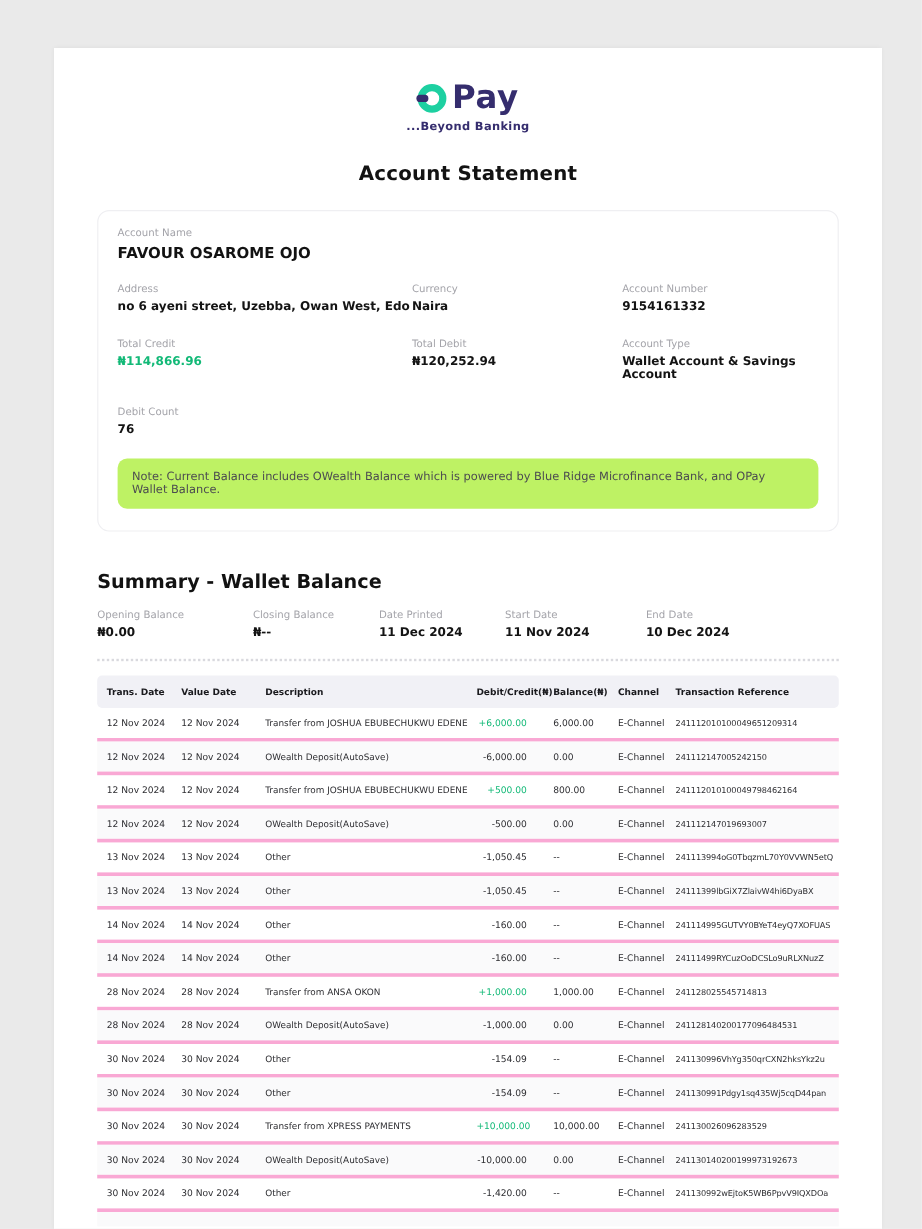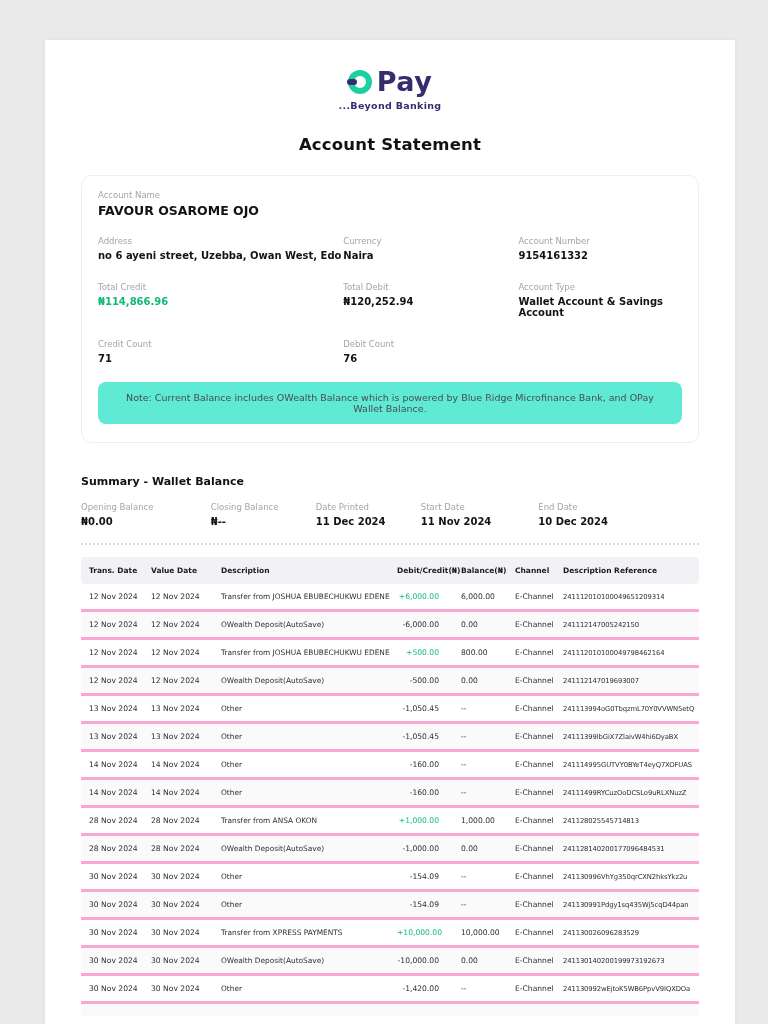--- a/index.html
+++ b/index.html
@@ -18,25 +18,25 @@
   .tagline { font-size:9.5px; font-weight:bold; color:var(--purple); margin-top:3px; letter-spacing:0.3px; }
   .doc-title { text-align:center; font-size:16.5px; font-weight:bold; color:#121212; margin-top:24px; letter-spacing:0.2px; }
 
   
   .account-card { margin-top:21px; border:1px solid #efeff2; border-radius:10px; padding:14px 16px 18px 16px; }
   .flabel { font-size:8.5px; color:#a4a4aa; }
   .fvalue { font-size:10px; font-weight:bold; color:#141414; margin-top:4px; }
   .acct-name-value { font-size:12.5px; font-weight:bold; color:#121212; margin-top:3px; }
   .fields-grid { display:grid; grid-template-columns:42% 30% 28%; row-gap:21px; margin-top:18px; }
   .green { color:var(--green) !important; }
-  .note-bar { margin-top:18px; background:#5eead4; border-radius:8px; padding:10px 12px; font-size:9.5px; color:#4c4c50;text-align:center; }
+  .note-bar { margin-top:18px; background:#bef264; border-radius:8px; padding:10px 12px; font-size:9.5px; color:#4c4c50; }
 
   
   .summary { margin-top:32px; }
-  .summary-title { font-size:11px; font-weight:bold; color:#121212; }
+  .summary-title { font-size:16px; font-weight:bold; color:#121212; }
   .summary-grid { display:grid; grid-template-columns:21% 17% 17% 19% 26%; margin-top:14px; }
   .dotted-sep { margin-top:16px; border-top:2px dotted #d9d9de; }
 
   
   .tx-table { margin-top:12px; }
   .t-row { display:grid; grid-template-columns:62px 70px 176px 64px 54px 48px 1fr;
            padding:8px 0 8px 8px; align-items:center; }
   .t-head { background:#f1f1f6; border-radius:4px; font-size:7.5px; font-weight:bold; color:#1a1a1e; padding:9px 0 9px 8px; }
   .t-body .t-row { font-size:7.6px; color:#2e2e32; border-bottom:3px solid #f9a8d4; }
   .t-body .t-row:nth-child(even) { background:#fafafb; }
@@ -84,24 +84,20 @@
         </div>
         <div>
           <div class="flabel">Total Debit</div>
           <div class="fvalue">₦120,252.94</div>
         </div>
         <div>
           <div class="flabel">Account Type</div>
           <div class="fvalue">Wallet Account &amp; Savings Account</div>
         </div>
         <div>
-          <div class="flabel">Credit Count</div>
-          <div class="fvalue">71</div>
-        </div>
-        <div>
           <div class="flabel">Debit Count</div>
           <div class="fvalue">76</div>
         </div>
       </div>
     <div class="note-bar">Note: Current Balance includes OWealth Balance which is powered by Blue Ridge Microfinance Bank, and OPay Wallet Balance.</div>
   </div>
 
   <div class="summary">
     <div class="summary-title">Summary - Wallet Balance</div>
     <div class="summary-grid" id="summary-fields">
@@ -130,21 +126,21 @@
   </div>
 
   <div class="tx-table">
     <div class="t-row t-head" id="table-head">
         <div>Trans. Date</div>
         <div>Value Date</div>
         <div>Description</div>
         <div class="c-amt">Debit/Credit(₦)</div>
         <div>Balance(₦)</div>
         <div>Channel</div>
-        <div>Description Reference</div>
+        <div>Transaction Reference</div>
       </div>
     <div class="t-body" id="table-body">
         <div class="t-row">
           <div class="">12 Nov 2024</div>
           <div class="">12 Nov 2024</div>
           <div class="c-desc">Transfer from JOSHUA EBUBECHUKWU EDENE</div>
           <div class="c-amt credit">+6,000.00</div>
           <div class="">6,000.00</div>
           <div class="c-chan">E-Channel</div>
           <div class="c-ref">241112010100049651209314</div>

